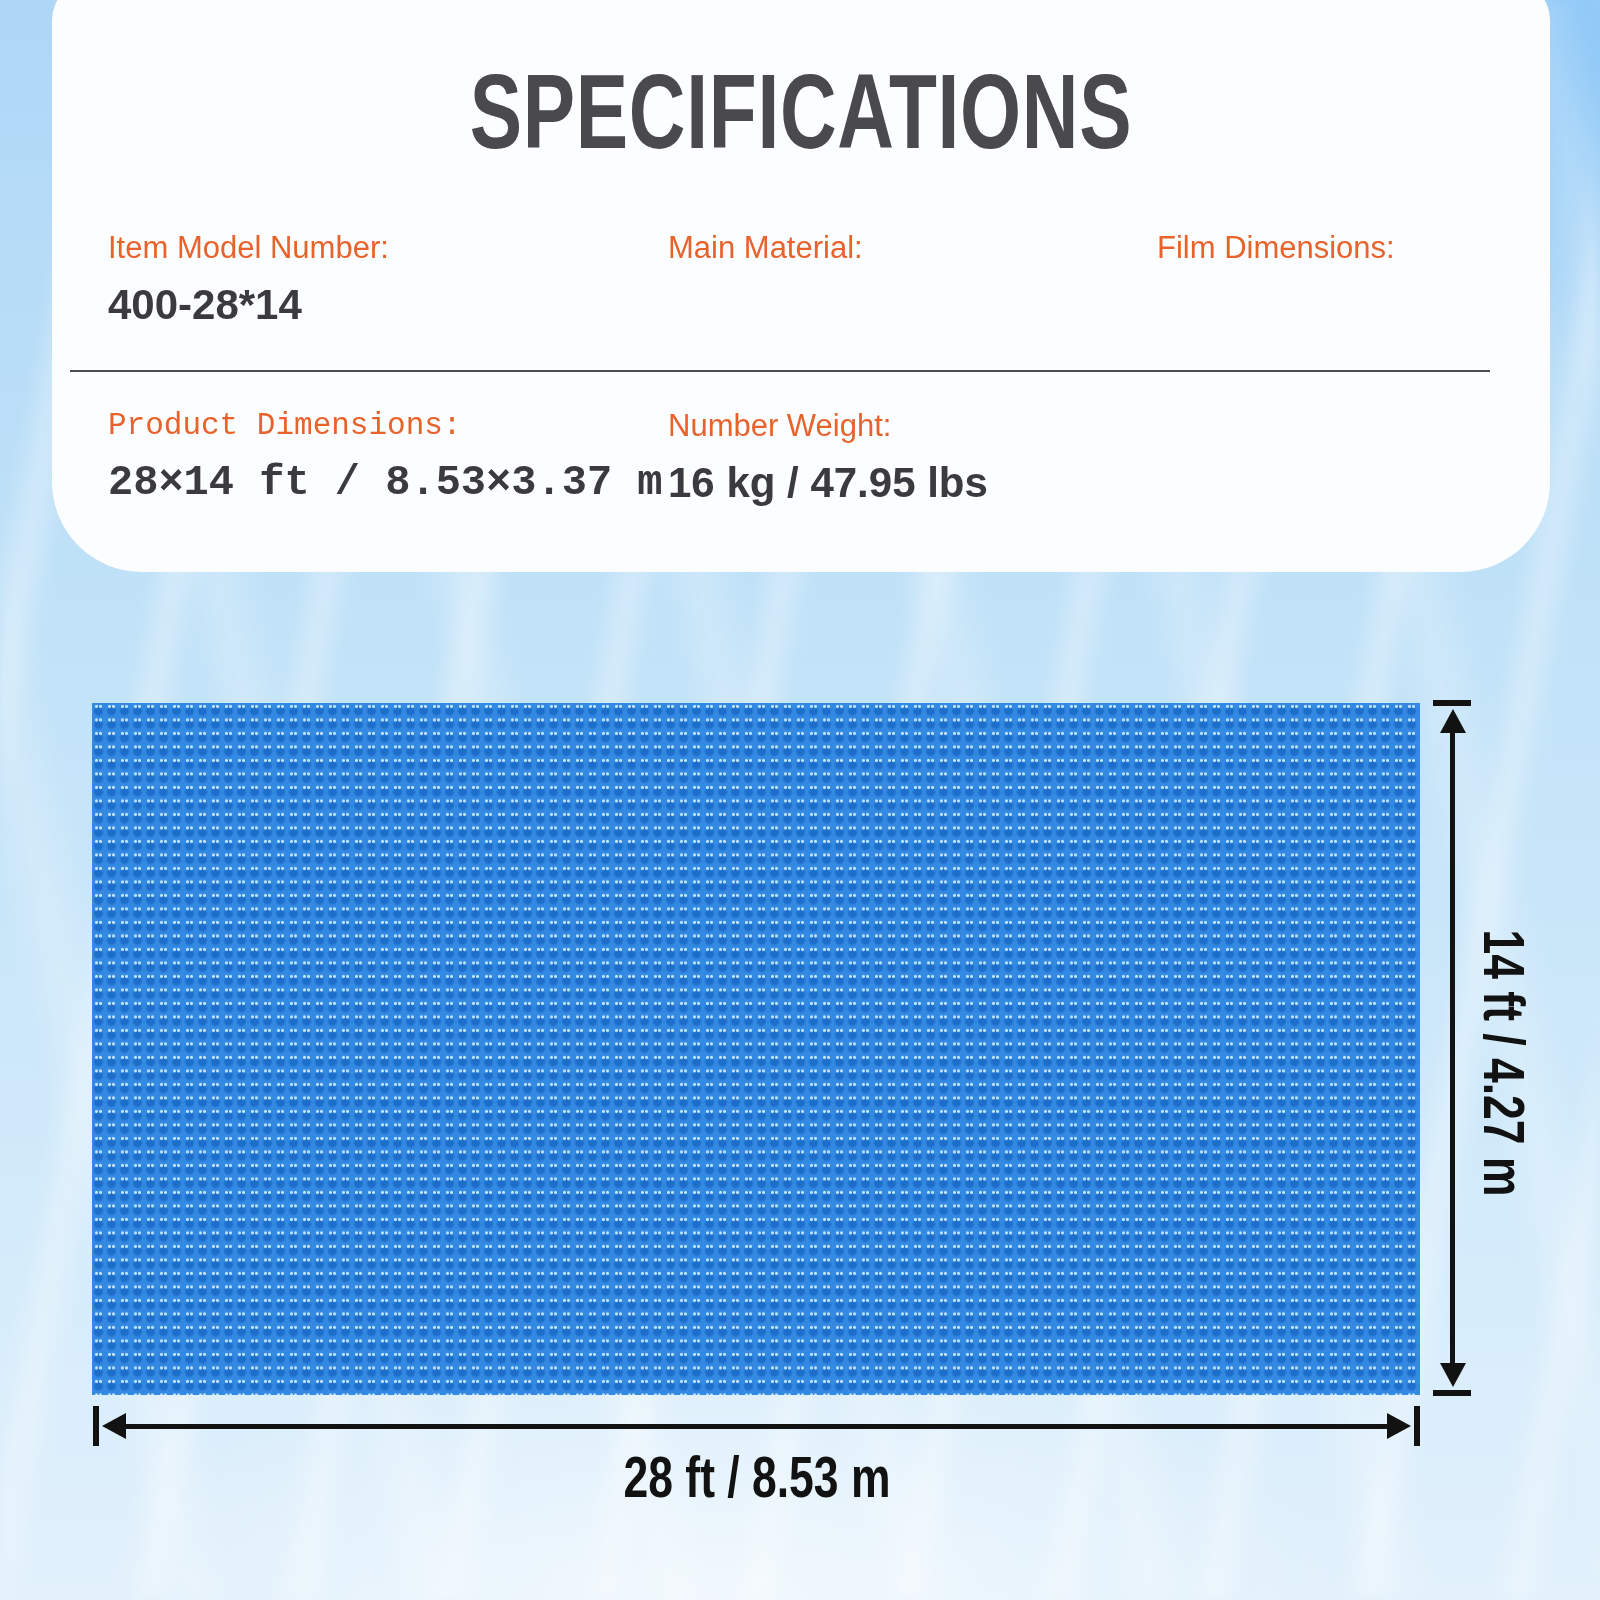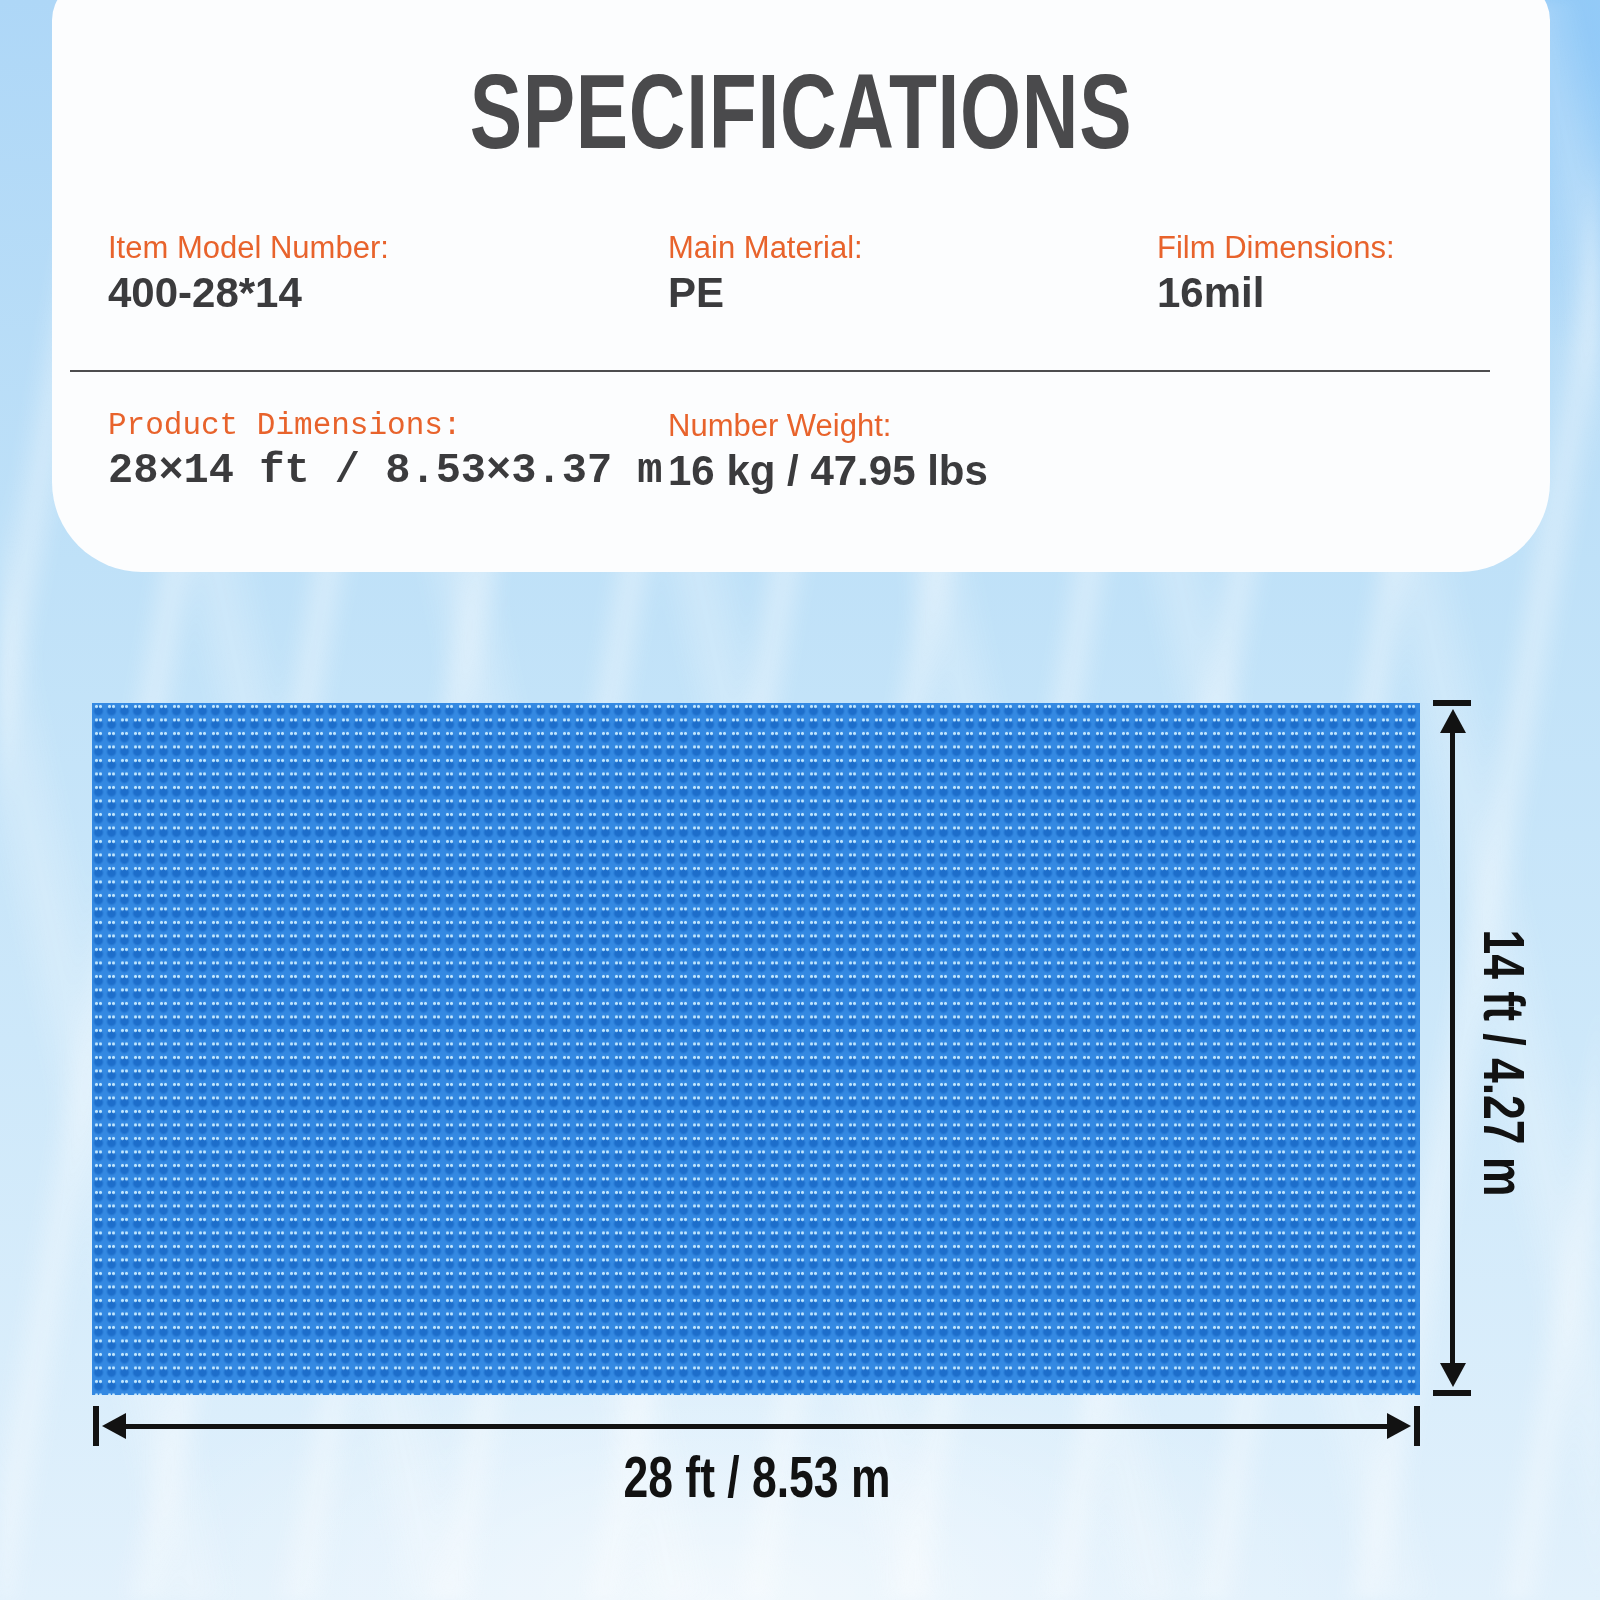--- a/index.html
+++ b/index.html
@@ -25,21 +25,21 @@
     position:absolute;left:52px;top:-20px;width:1498px;height:592px;z-index:2;
     background:#fcfdfe;border-radius:40px 40px 90px 90px;
   }
   .title{
     position:absolute;left:0;top:78px;width:100%;text-align:center;
     font-size:106px;font-weight:700;color:#4a4a4c;line-height:1;letter-spacing:1px;
     transform:scaleX(0.74);
   }
   .spec-item{position:absolute;}
   .spec-label{font-size:31px;color:#e8632c;line-height:1;white-space:nowrap;}
-  .spec-value{font-size:42px;font-weight:700;color:#3b3b3d;line-height:1;white-space:nowrap;margin-top:9px;}
+  .spec-value{font-size:42px;font-weight:700;color:#3b3b3d;line-height:1;white-space:nowrap;margin-top:21px;}
   .item-1{left:56px;top:252px;}
   .item-2{left:616px;top:252px;}
   .item-3{left:1105px;top:252px;}
   .item-4{left:56px;top:430px;font-family:Liberation Mono, monospace;}
   .item-5{left:616px;top:430px;}
   .divider{position:absolute;left:18px;top:390px;width:1420px;height:0;border-top:2px solid #4d4d4f;}
   
   .pool-cover{
     position:absolute;left:92px;top:703px;width:1328px;height:692px;z-index:1;
     background-color:#3489e2;
@@ -85,25 +85,23 @@
 
 <div class="card">
   <div class="title">SPECIFICATIONS</div>
 
   <div class="spec-item item-1">
     <div class="spec-label">Item Model Number:</div>
     <div class="spec-value">400-28*14</div>
   </div>
   <div class="spec-item item-2">
     <div class="spec-label">Main Material:</div>
-    <div class="spec-value">PE</div>
   </div>
   <div class="spec-item item-3">
     <div class="spec-label">Film Dimensions:</div>
-    <div class="spec-value">16mil</div>
   </div>
 
   <div class="divider"></div>
 
   <div class="spec-item item-4">
     <div class="spec-label">Product Dimensions:</div>
     <div class="spec-value">28×14 ft / 8.53×3.37 m</div>
   </div>
   <div class="spec-item item-5">
     <div class="spec-label">Number Weight:</div>

